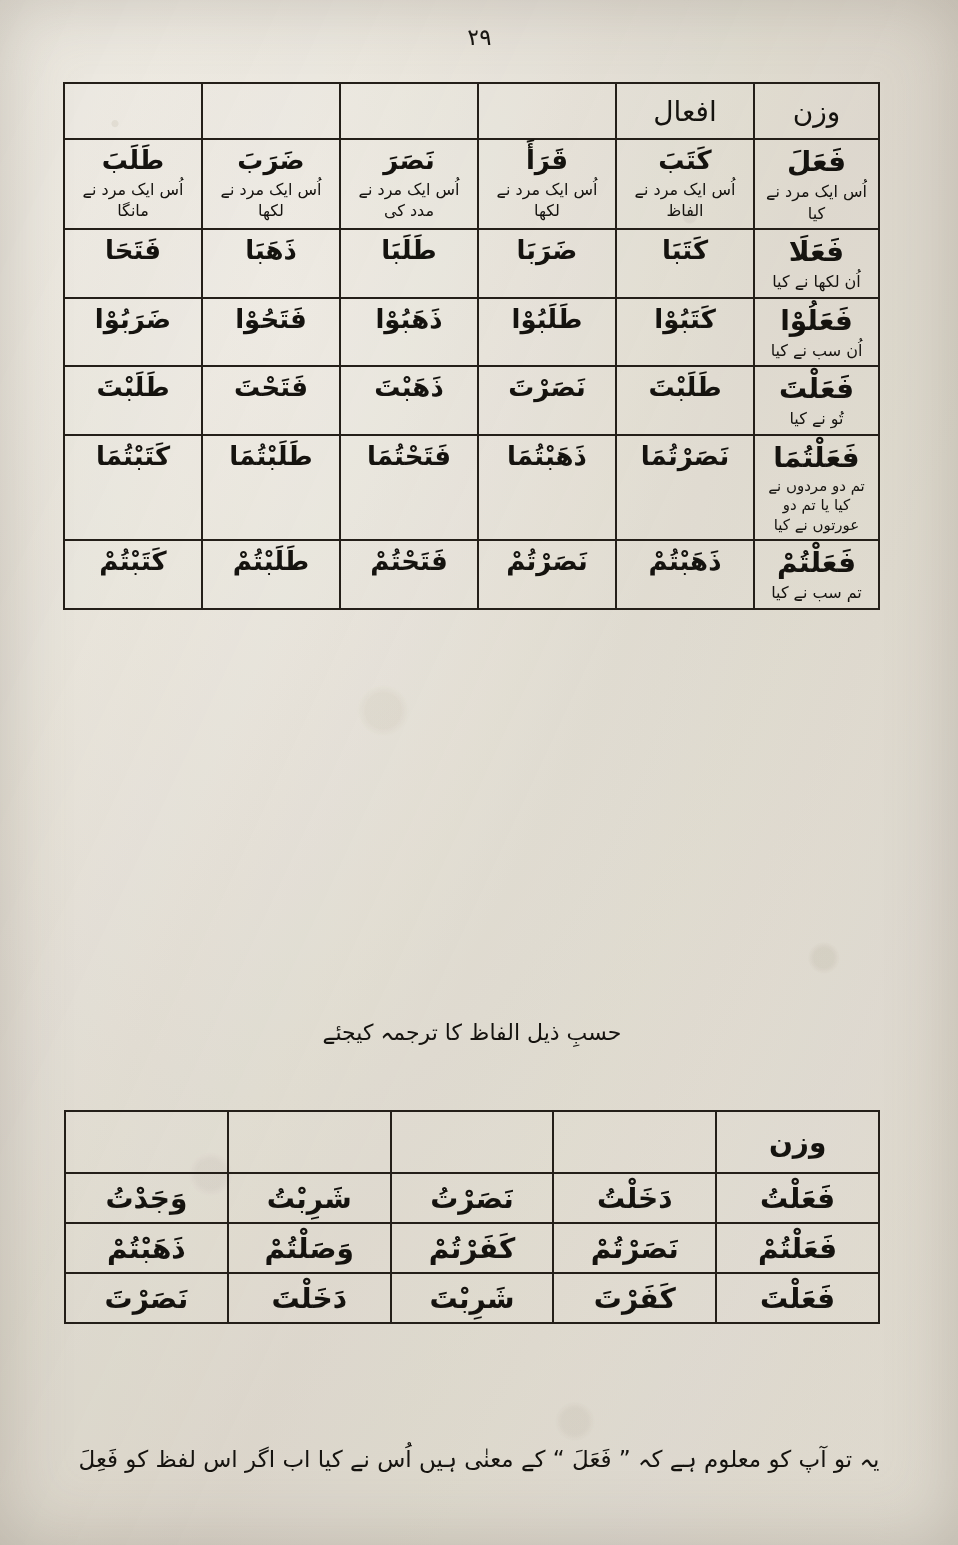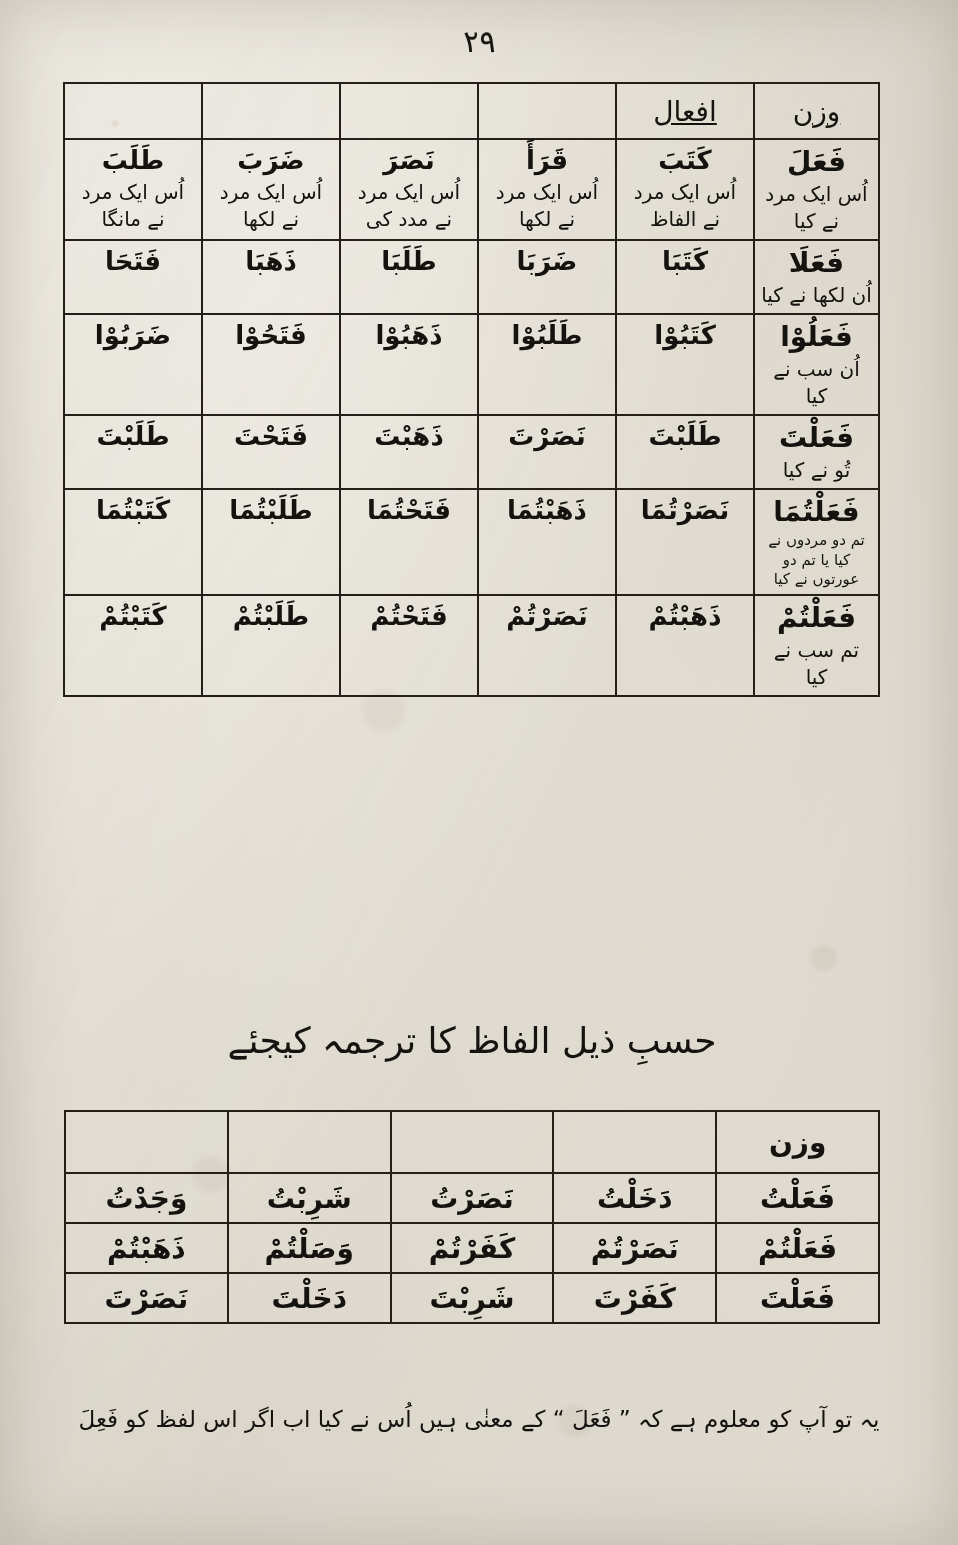--- a/index.html
+++ b/index.html
@@ -42,21 +42,21 @@
     pointer-events: none;
     box-shadow: inset 0 0 70px rgba(120,110,95,0.30);
   }
 
   .page-number {
     position: absolute;
     top: 26px;
     left: 0;
     right: 0;
     text-align: center;
-    font-size: 28px;
+    font-size: 21px;
     letter-spacing: 1px;
     font-family: Liberation Sans, sans-serif;
   }
 
   
   .tbl {
     position: absolute;
     border-collapse: collapse;
     table-layout: fixed;
     background: rgba(255,255,255,0.04);
@@ -70,50 +70,49 @@
     border: 2px solid #241f19;
     padding: 4px 6px;
     vertical-align: top;
     text-align: center;
   }
   .tbl .hdr-cell {
     height: 46px;
     font-size: 27px;
     font-weight: normal;
     vertical-align: middle;
-    text-decoration: underline;
   }
   .wazn-col { width: 125px; }
   .verb-col { width: 138px; }
 
   .arabic {
     font-size: 26px;
     line-height: 1.25;
     white-space: nowrap;
     direction: rtl;
     font-weight: bold;
   }
   .arabic.big { font-size: 28px; }
   .urdu-gloss {
-    font-size: 20px;
+    font-size: 16px;
     line-height: 1.35;
     margin-top: 2px;
     direction: rtl;
   }
   .urdu-gloss.tiny { font-size: 15px; line-height: 1.3; }
   .cell-inner { display: block; }
 
   
   #instruction {
     position: absolute;
     top: 1020px;
     right: 78px;
     width: 816px;
     text-align: center;
-    font-size: 36px;
+    font-size: 22px;
     direction: rtl;
   }
 
   
   #exercise-table {
     top: 1110px;
     right: 78px;
     width: 816px;
   }
   #exercise-table td {
@@ -124,21 +123,21 @@
   #exercise-table .exh {
     height: 52px;
     font-size: 28px;
     vertical-align: middle;
   }
   .ex-col { width: 136px; }
 
   
   #footer-line {
     position: absolute;
-    top: 1406px;
+    top: 1446px;
     right: 60px;
     left: 60px;
     text-align: center;
     font-size: 23px;
     direction: rtl;
     white-space: nowrap;
   }
 </style>
 </head>
 <body>

